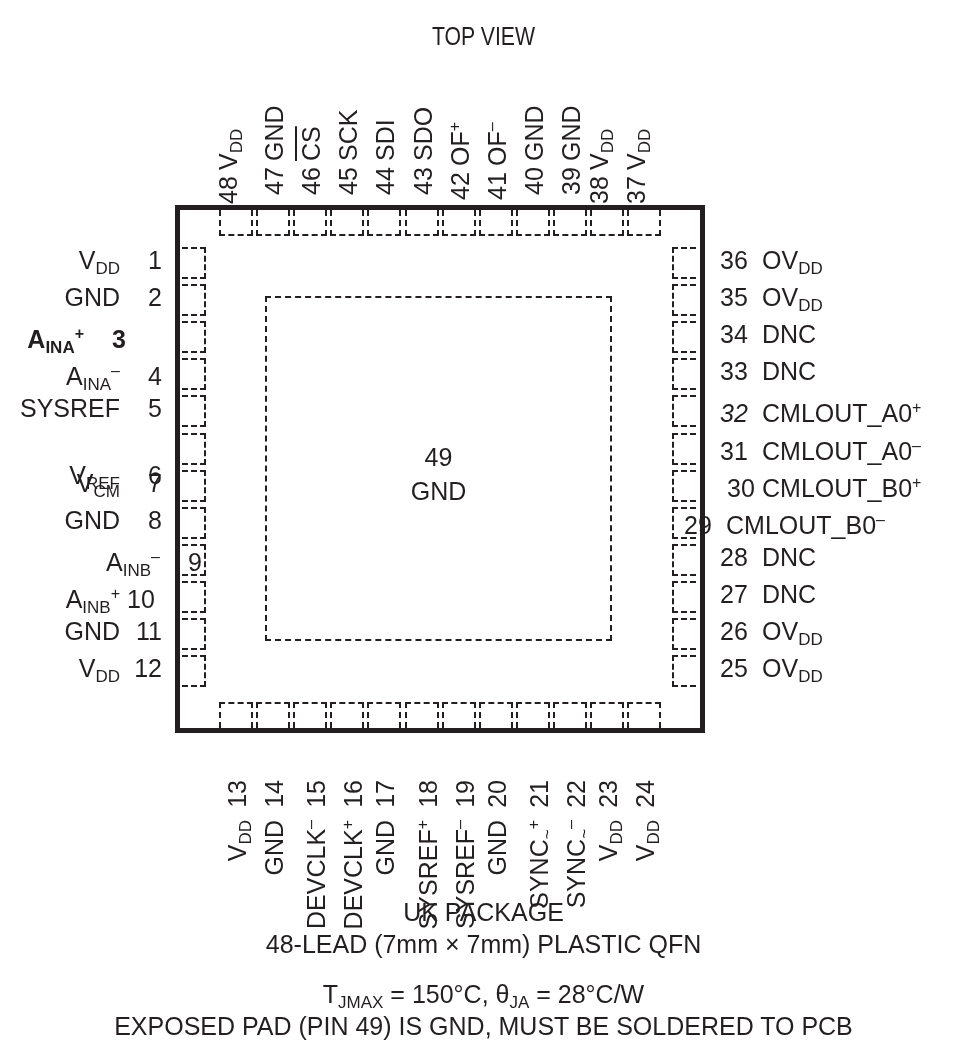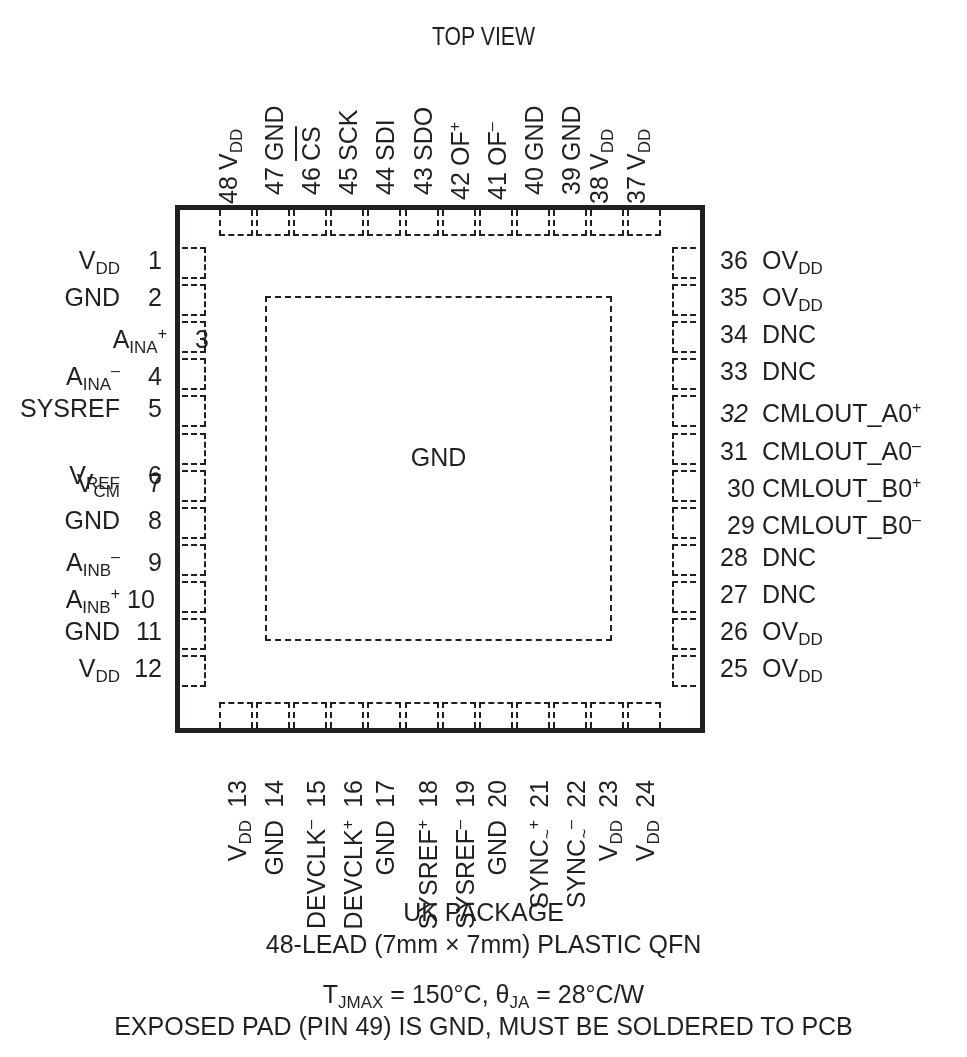--- a/index.html
+++ b/index.html
@@ -23,42 +23,43 @@
   .foot{left:0;width:967px;text-align:center;font-size:25px;}
 </style>
 </head>
 <body>
 
 <div class="abs title">TOP VIEW</div>
 
 <div class="abs pkg"></div>
 <div class="abs epad"></div>
 <div class="abs epad-label">
+  <div>49</div>
   <div>GND</div>
 </div>
 
 <div id="pins">
     <div class="abs pad-v" style="left: 182px; top: 247px;"></div>
     <div class="abs lbl" style="right: 805px; top: 245px; text-align: right;"><span><span>V</span><sub>DD</sub></span><span style="display: inline-block; width: 42px; text-align: right;">1</span></div>
     <div class="abs pad-v" style="left: 182px; top: 284.1px;"></div>
     <div class="abs lbl" style="right: 805px; top: 282.1px; text-align: right;"><span><span>GND</span></span><span style="display: inline-block; width: 42px; text-align: right;">2</span></div>
     <div class="abs pad-v" style="left: 182px; top: 321.2px;"></div>
-    <div class="abs lbl" style="right: 758px; top: 319.2px; text-align: right;"><span><span>A</span><sub>INA</sub><sup>+</sup></span><span style="display: inline-block; width: 42px; text-align: right;">3</span></div>
+    <div class="abs lbl" style="right: 841px; top: 319.2px; text-align: right; font-weight: bold;"><span><span>A</span><sub>INA</sub><sup>+</sup></span><span style="display: inline-block; width: 42px; text-align: right;">3</span></div>
     <div class="abs pad-v" style="left: 182px; top: 358.3px;"></div>
     <div class="abs lbl" style="right: 805px; top: 356.3px; text-align: right;"><span><span>A</span><sub>INA</sub><sup>–</sup></span><span style="display: inline-block; width: 42px; text-align: right;">4</span></div>
     <div class="abs pad-v" style="left: 182px; top: 395.4px;"></div>
     <div class="abs lbl" style="right: 805px; top: 393.4px; text-align: right;"><span><span>SYSREF</span></span><span style="display: inline-block; width: 42px; text-align: right;">5</span></div>
     <div class="abs pad-v" style="left: 182px; top: 432.5px;"></div>
     <div class="abs lbl" style="right: 805px; top: 420px; text-align: right; margin-top: 40px;"><span><span>V</span><sub>REF</sub></span><span style="display: inline-block; width: 42px; text-align: right;">6</span></div>
     <div class="abs pad-v" style="left: 182px; top: 469.6px;"></div>
     <div class="abs lbl" style="right: 805px; top: 467.6px; text-align: right;"><span><span>V</span><sub>CM</sub></span><span style="display: inline-block; width: 42px; text-align: right;">7</span></div>
     <div class="abs pad-v" style="left: 182px; top: 506.7px;"></div>
     <div class="abs lbl" style="right: 805px; top: 504.7px; text-align: right;"><span><span>GND</span></span><span style="display: inline-block; width: 42px; text-align: right;">8</span></div>
     <div class="abs pad-v" style="left: 182px; top: 543.8px;"></div>
-    <div class="abs lbl" style="right: 805px; top: 541.8px; text-align: right;"><span><span>A</span><sub>INB</sub><sup>–</sup></span><span style="display: inline-block; width: 42px; text-align: right;">9</span></div>
+    <div class="abs lbl" style="right: 765px; top: 541.8px; text-align: right;"><span><span>A</span><sub>INB</sub><sup>–</sup></span><span style="display: inline-block; width: 42px; text-align: right;">9</span></div>
     <div class="abs pad-v" style="left: 182px; top: 580.9px;"></div>
     <div class="abs lbl" style="right: 805px; top: 578.9px; text-align: right;"><span><span>A</span><sub>INB</sub><sup>+</sup></span><span style="display: inline-block; width: 42px; text-align: center;">10</span></div>
     <div class="abs pad-v" style="left: 182px; top: 618px;"></div>
     <div class="abs lbl" style="right: 805px; top: 616px; text-align: right;"><span><span>GND</span></span><span style="display: inline-block; width: 42px; text-align: right;">11</span></div>
     <div class="abs pad-v" style="left: 182px; top: 655.1px;"></div>
     <div class="abs lbl" style="right: 805px; top: 653.1px; text-align: right;"><span><span>V</span><sub>DD</sub></span><span style="display: inline-block; width: 42px; text-align: right;">12</span></div>
     <div class="abs pad-vr" style="left: 672px; top: 247px;"></div>
     <div class="abs lbl" style="left: 720px; top: 245px;"><span style="display: inline-block; width: 42px;">36</span><span><span>OV</span><sub>DD</sub></span></div>
     <div class="abs pad-vr" style="left: 672px; top: 284.1px;"></div>
     <div class="abs lbl" style="left: 720px; top: 282.1px;"><span style="display: inline-block; width: 42px;">35</span><span><span>OV</span><sub>DD</sub></span></div>
@@ -66,21 +67,21 @@
     <div class="abs lbl" style="left: 720px; top: 319.2px;"><span style="display: inline-block; width: 42px;">34</span><span><span>DNC</span></span></div>
     <div class="abs pad-vr" style="left: 672px; top: 358.3px;"></div>
     <div class="abs lbl" style="left: 720px; top: 356.3px;"><span style="display: inline-block; width: 42px;">33</span><span><span>DNC</span></span></div>
     <div class="abs pad-vr" style="left: 672px; top: 395.4px;"></div>
     <div class="abs lbl" style="left: 720px; top: 393.4px;"><span style="display: inline-block; width: 42px; font-style: italic;">32</span><span><span>CMLOUT_A0</span><sup>+</sup></span></div>
     <div class="abs pad-vr" style="left: 672px; top: 432.5px;"></div>
     <div class="abs lbl" style="left: 720px; top: 430.5px;"><span style="display: inline-block; width: 42px;">31</span><span><span>CMLOUT_A0</span><sup>–</sup></span></div>
     <div class="abs pad-vr" style="left: 672px; top: 469.6px;"></div>
     <div class="abs lbl" style="left: 720px; top: 467.6px; text-align: center;"><span style="display: inline-block; width: 42px;">30</span><span><span>CMLOUT_B0</span><sup>+</sup></span></div>
     <div class="abs pad-vr" style="left: 672px; top: 506.7px;"></div>
-    <div class="abs lbl" style="left: 720px; top: 504.7px; text-align: center;"><span style="display: inline-block; width: 42px;">29</span><span><span>CMLOUT_B0</span><sup>–</sup></span></div>
+    <div class="abs lbl" style="left: 684px; top: 504.7px;"><span style="display: inline-block; width: 42px;">29</span><span><span>CMLOUT_B0</span><sup>–</sup></span></div>
     <div class="abs pad-vr" style="left: 672px; top: 543.8px;"></div>
     <div class="abs lbl" style="left: 720px; top: 541.8px;"><span style="display: inline-block; width: 42px;">28</span><span><span>DNC</span></span></div>
     <div class="abs pad-vr" style="left: 672px; top: 580.9px;"></div>
     <div class="abs lbl" style="left: 720px; top: 578.9px;"><span style="display: inline-block; width: 42px;">27</span><span><span>DNC</span></span></div>
     <div class="abs pad-vr" style="left: 672px; top: 618px;"></div>
     <div class="abs lbl" style="left: 720px; top: 616px;"><span style="display: inline-block; width: 42px;">26</span><span><span>OV</span><sub>DD</sub></span></div>
     <div class="abs pad-vr" style="left: 672px; top: 655.1px;"></div>
     <div class="abs lbl" style="left: 720px; top: 653.1px;"><span style="display: inline-block; width: 42px;">25</span><span><span>OV</span><sub>DD</sub></span></div>
     <div class="abs pad-h" style="left: 219px; top: 210px;"></div>
     <div class="abs lbl vtop" style="left: 252px; top: 165px;"><span style="display: inline-block; width: 34px;">48</span><span><span>V</span><sub>DD</sub></span></div>

